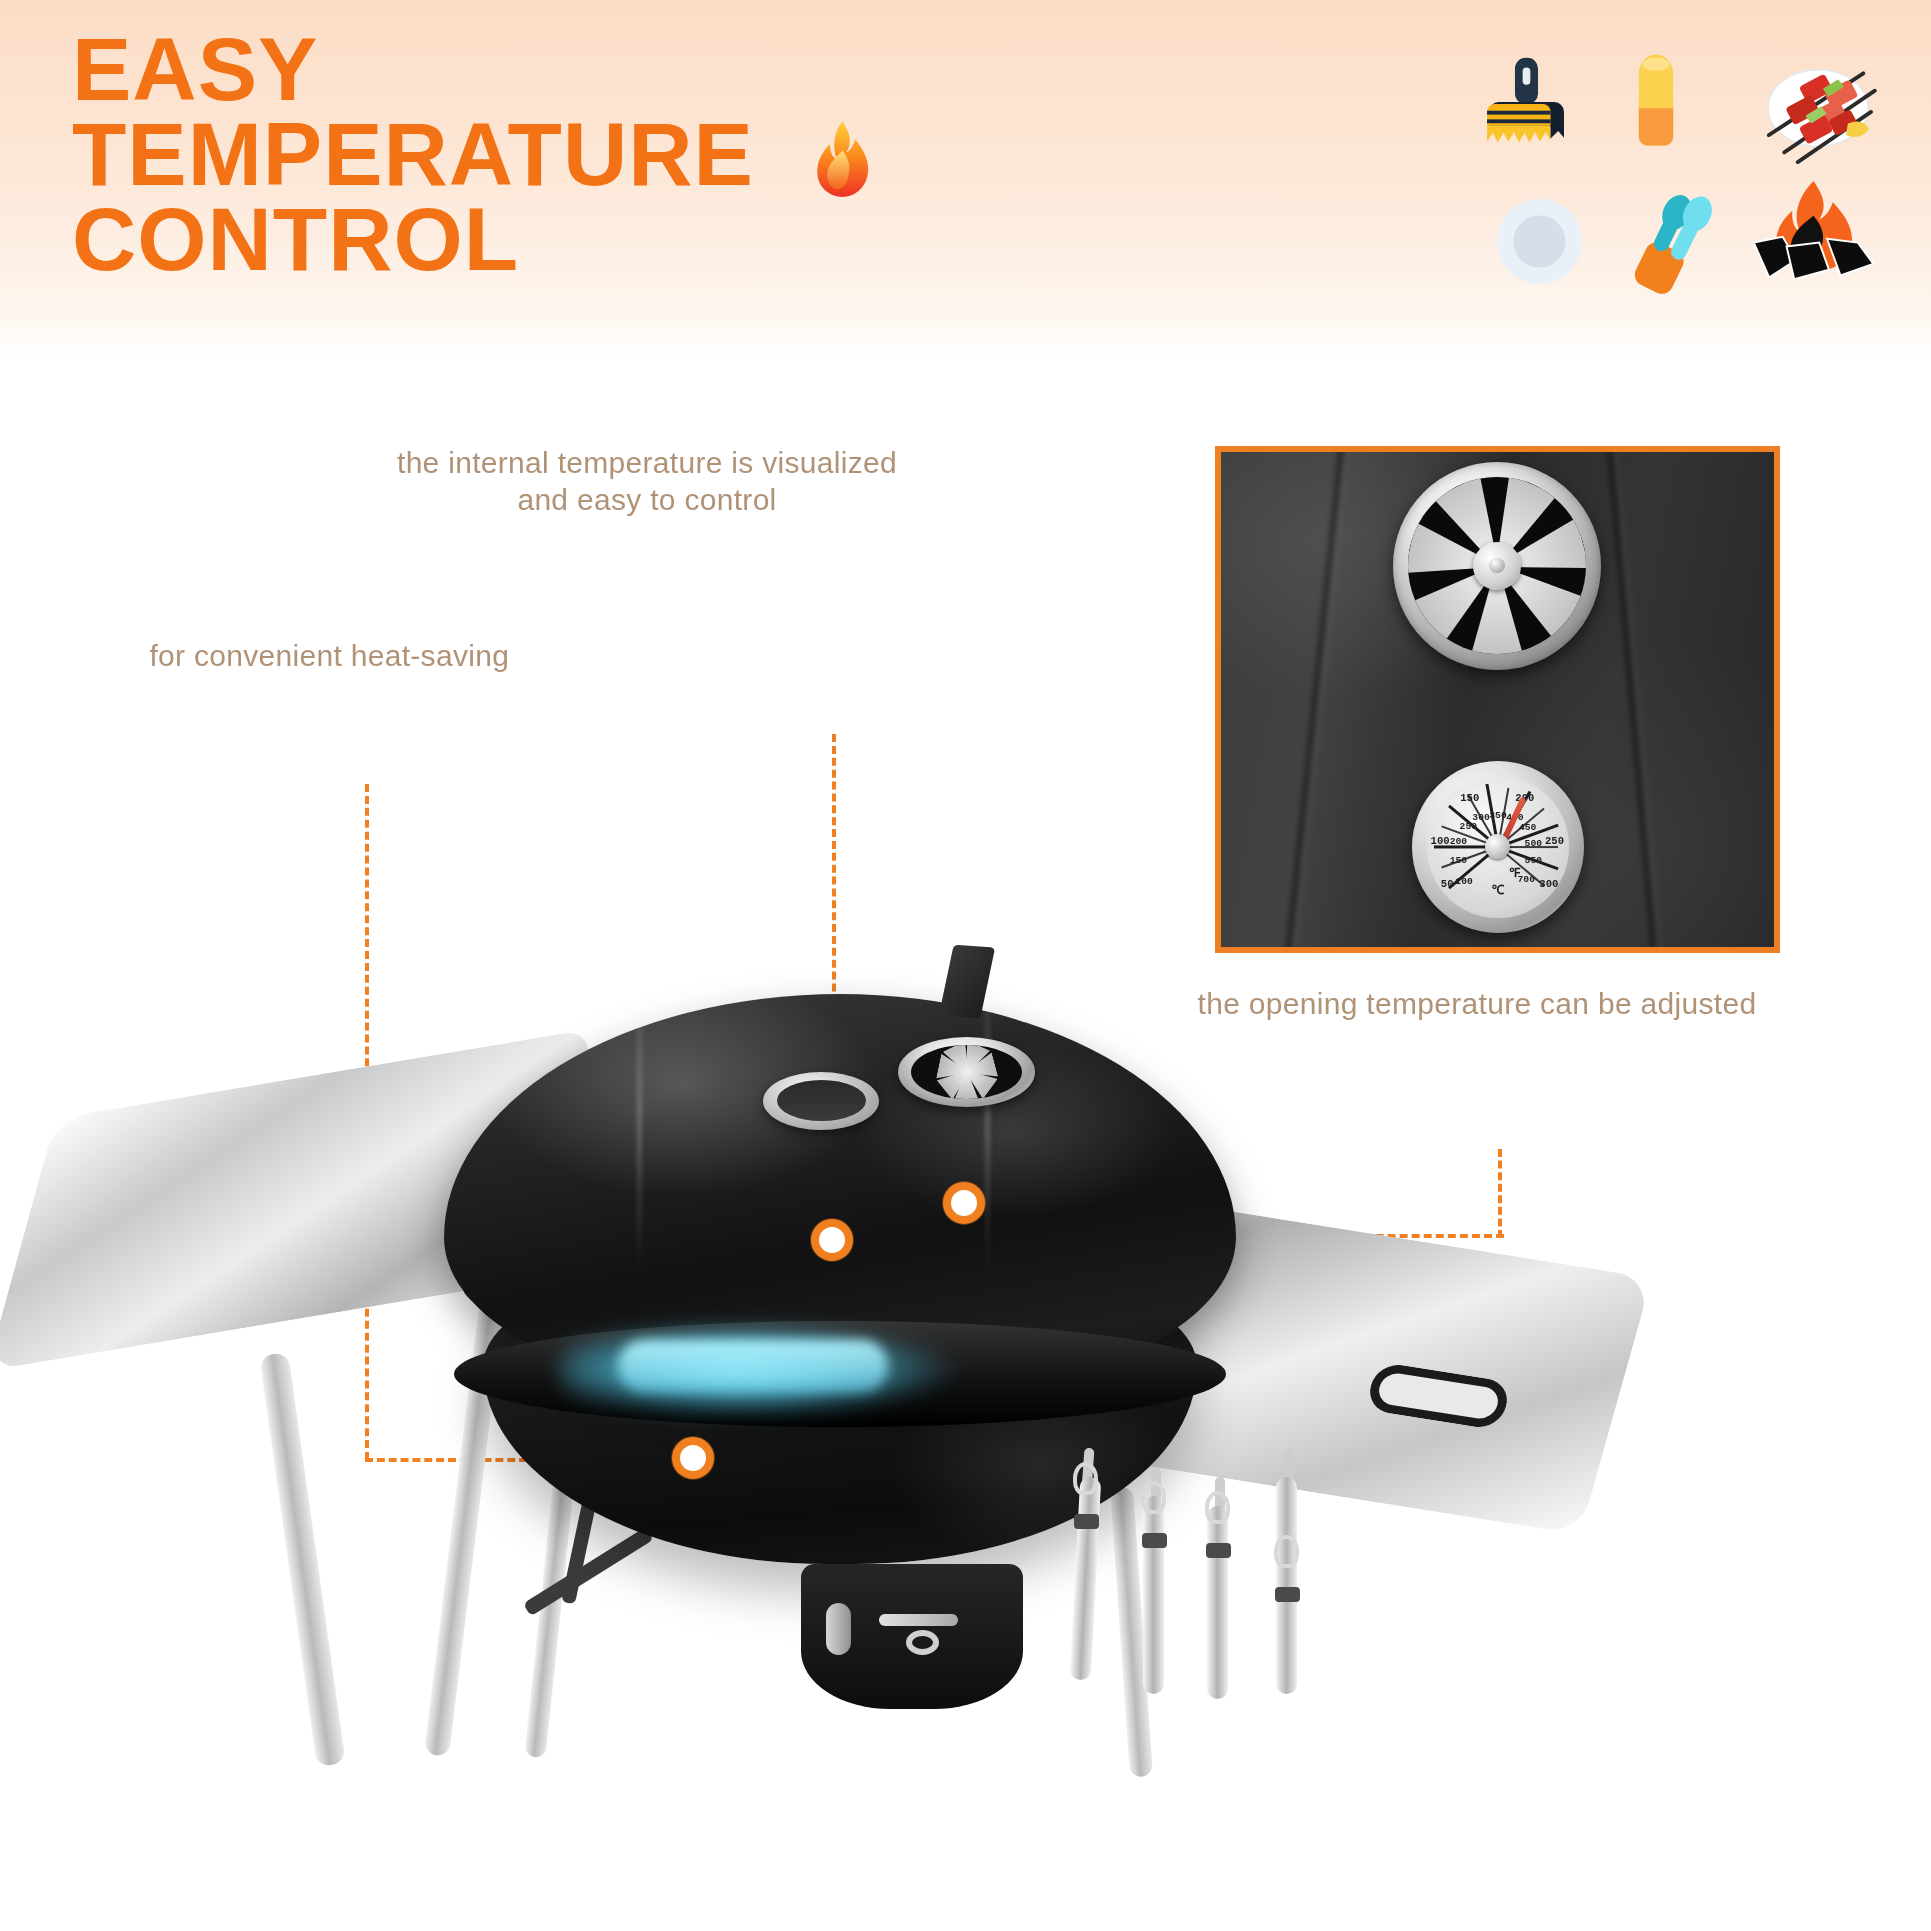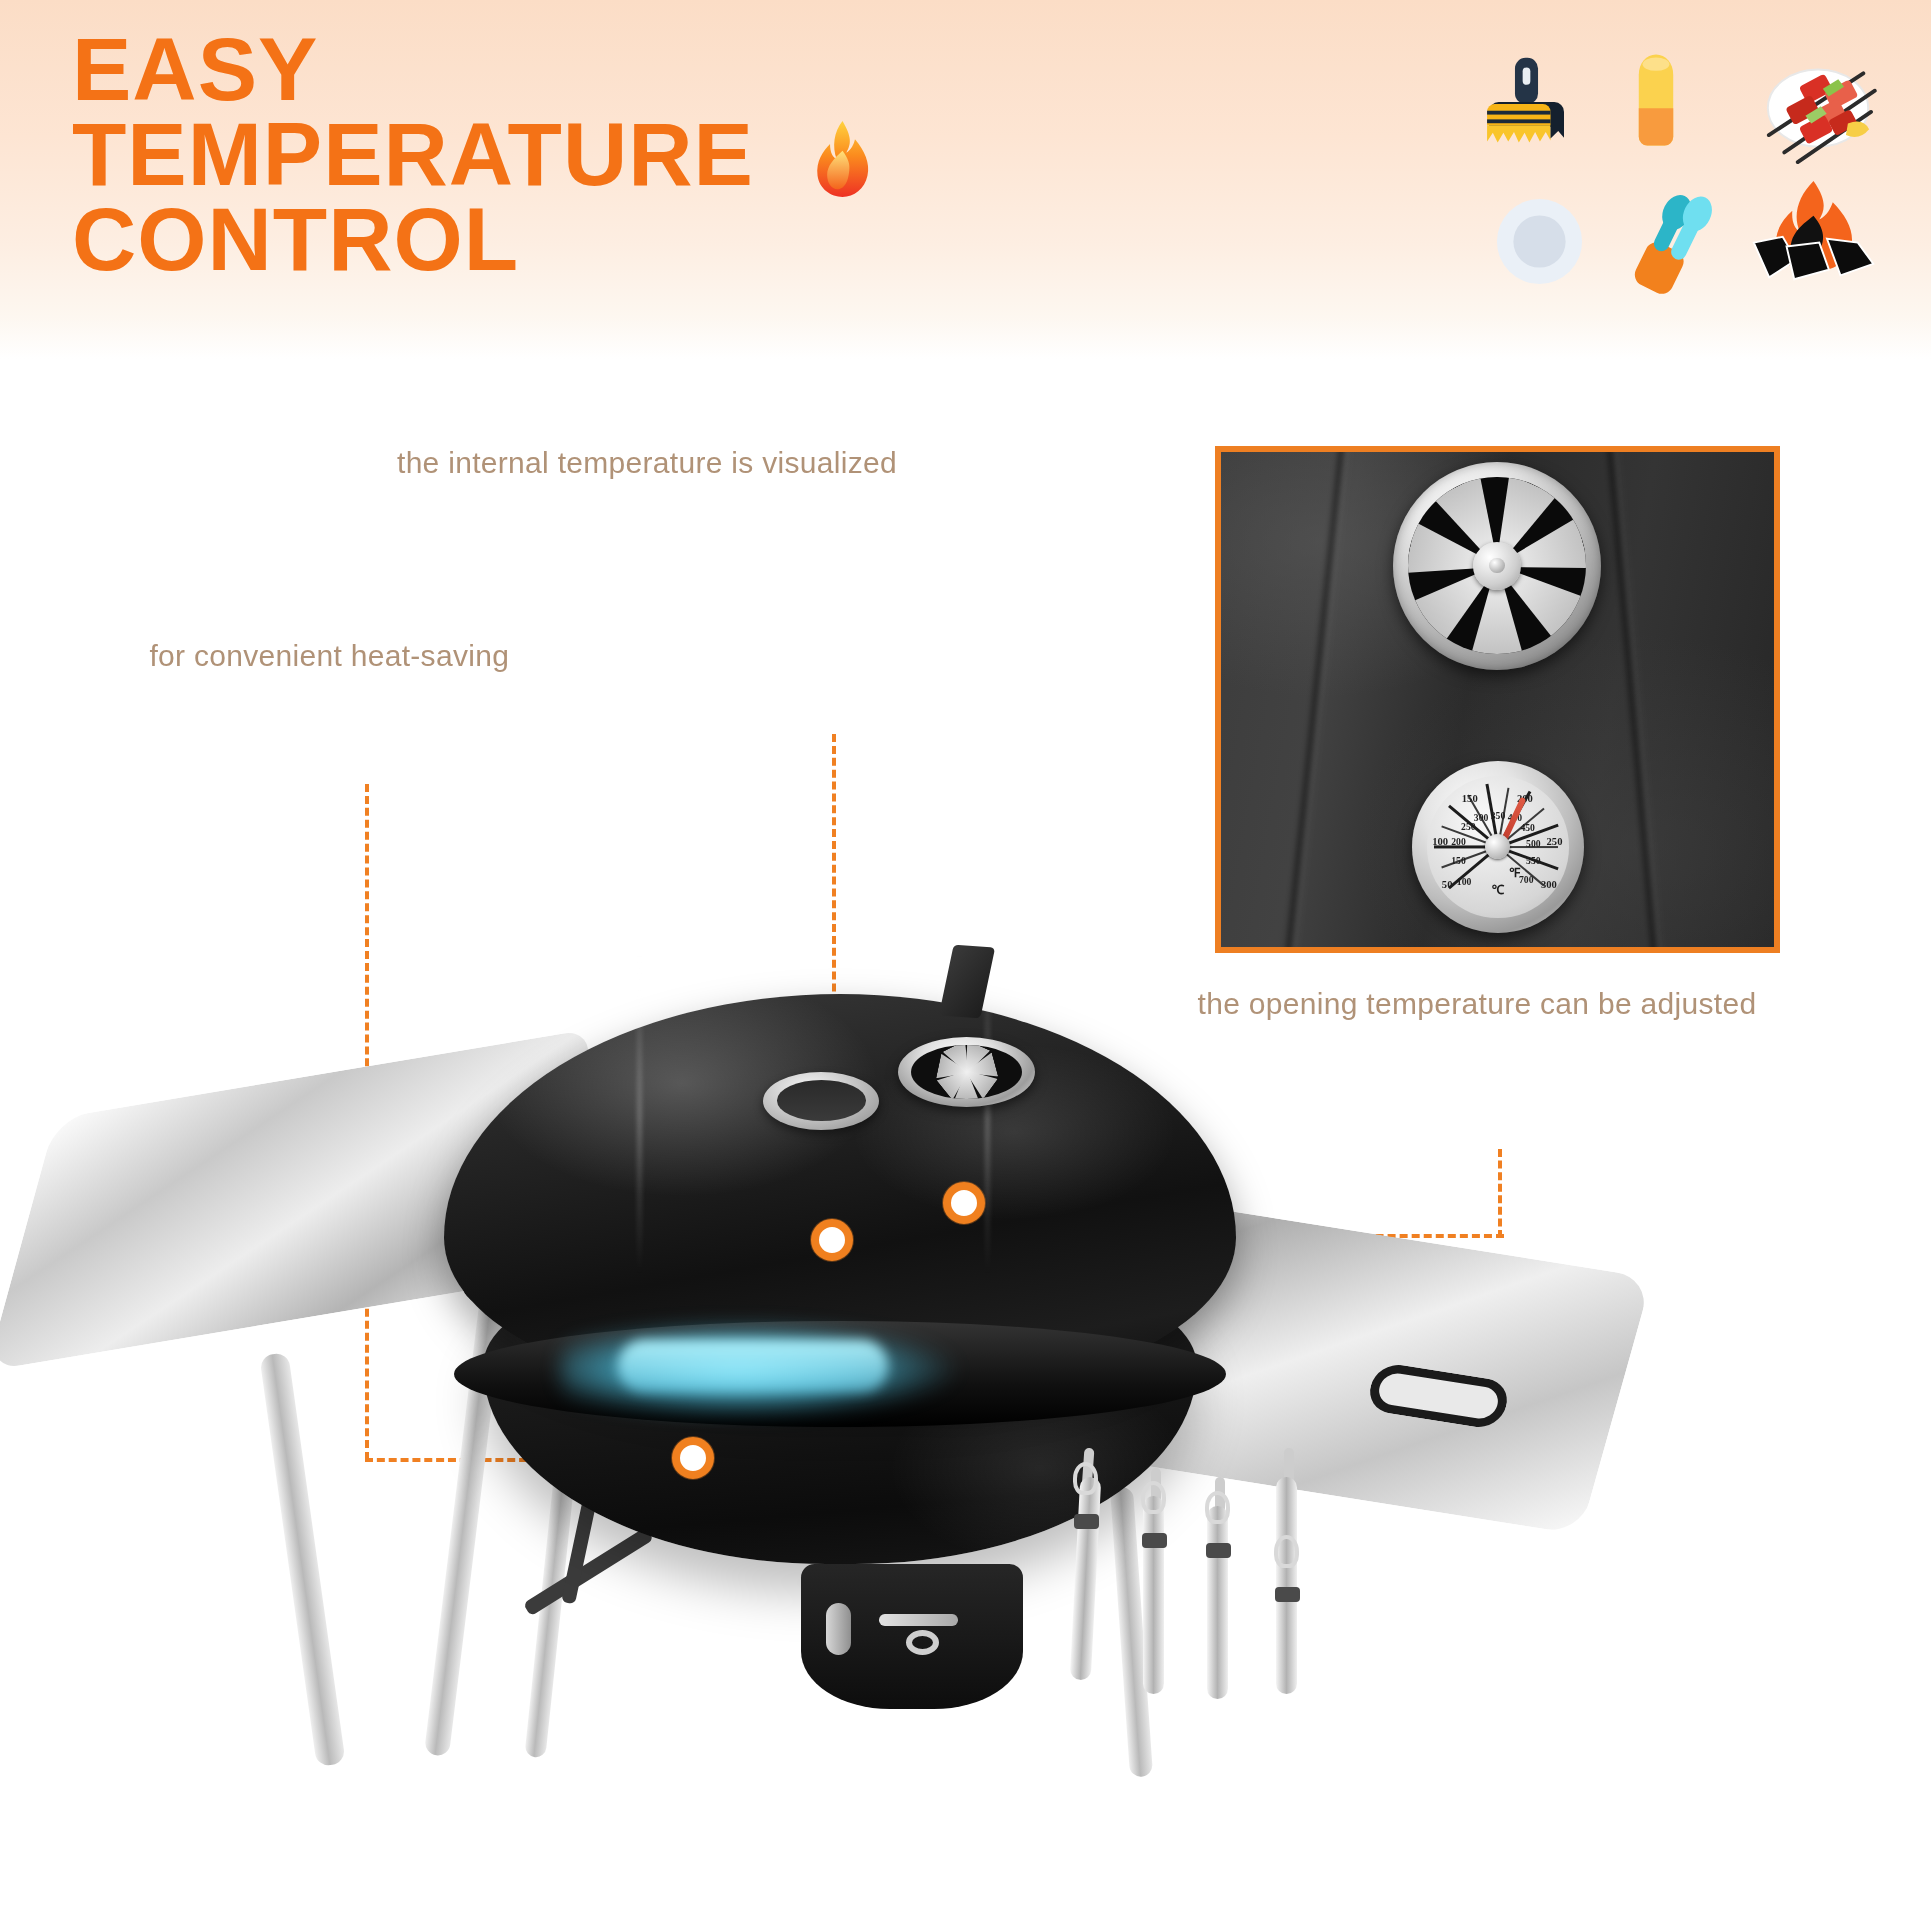--- a/index.html
+++ b/index.html
@@ -109,21 +109,21 @@
     background:radial-gradient(circle at 40% 32%, #fafafa, #d6d6d6 70%, #b5b5b5 100%);
   }
   .therm-tick{
     position:absolute; left:50%; top:50%; width:1.9px; height:60px;
     background:#3a3a3a; transform-origin:50% 100%;
   }
   .therm-tick.major{ width:2.9px; height:64px; background:#1c1c1c; }
   .therm-num{
     position:absolute; font-size:10.6px; color:#1f1f1f; font-weight:700;
     transform:translate(-50%,-50%); white-space:nowrap;
-    font-family:Liberation Serif, serif;
+    font-family:Liberation Mono, monospace;
     text-align:right;
   }
   .therm-num.f{ font-size:9.7px; }
   .therm-needle{
     position:absolute; left:50%; top:50%; width:5.8px; height:54px;
     background:linear-gradient(180deg,#c0392b,#e05b45);
     transform-origin:50% 0%; transform:rotate(205deg); border-radius:2.9px;
   }
   .therm-cap{
     position:absolute; left:50%; top:50%; width:25px; height:25px;
@@ -417,20 +417,21 @@
         <path d="M68 38 C78 50 80 60 76 70 C72 82 62 90 52 86 C43 82 42 68 48 58 C54 48 62 43 68 38 Z" fill="#111111"></path>
         <path d="M6 66 l30 -6 l14 24 l-28 18 Z" fill="#0C0C0C" stroke="#FFFFFF" stroke-width="2"></path>
         <path d="M40 70 l34 -4 l10 28 l-36 10 Z" fill="#0C0C0C" stroke="#FFFFFF" stroke-width="2"></path>
         <path d="M82 62 l32 4 l16 22 l-34 12 Z" fill="#0C0C0C" stroke="#FFFFFF" stroke-width="2"></path>
       </svg>
     </span>
   </div>
 
   <div class="callout-text" id="txt-thermostat">
     <div class="co-sub">the internal temperature is visualized</div>
+    <div class="co-sub">and easy to control</div>
   </div>
 
   <div class="callout-text" id="txt-lid">
     <div class="co-sub">for convenient heat-saving</div>
   </div>
 
   <div class="callout-text" id="txt-vents">
     <div class="co-sub">the opening temperature can be adjusted</div>
   </div>
 

